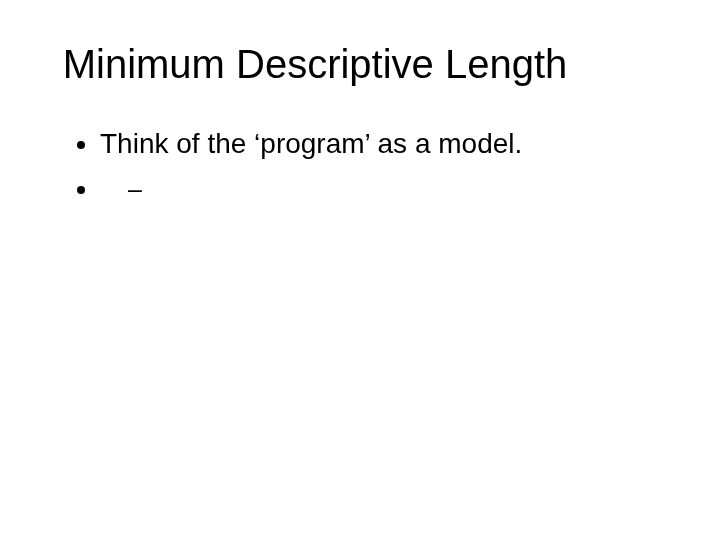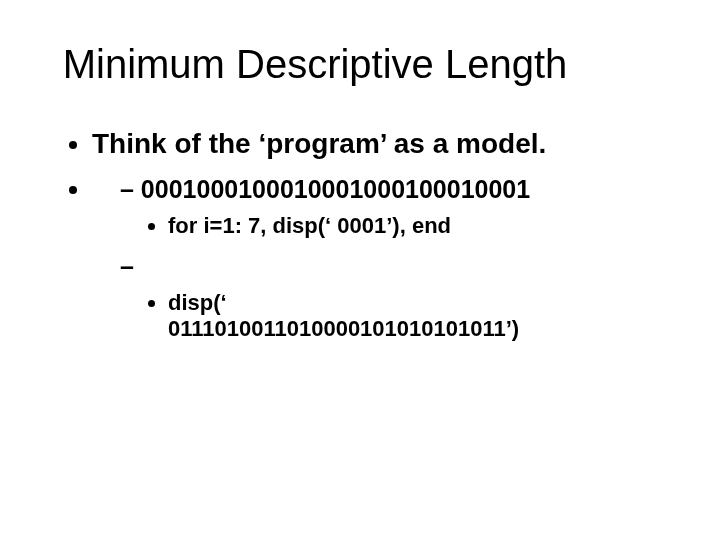--- a/index.html
+++ b/index.html
@@ -18,25 +18,24 @@
     padding: 30px 50px 0 50px;
   }
   .title {
     font-size: 40px;
     text-align: center;
     margin: 12px 0 40px 0;
     font-weight: normal;
   }
   ul.level1 {
     list-style: disc;
-    margin: 8px;
+    margin: 16px;
     padding-left: 34px;
     font-size: 28px;
     line-height: 1.18;
-    font-weight: bold;
   }
   ul.level1 > li {
     margin-bottom: 2px;
   }
   ul.level2 {
     list-style: none;
     margin: 12px 0 0 0;
     padding-left: 28px;
     font-size: 25px;
   }
@@ -60,26 +59,17 @@
 <body>
 
 <div class="slide">
   <h1 class="title">Minimum Descriptive Length</h1>
 
   <ul class="level1">
     <li>Think of the ‘program’ as a model.</li>
     <li>
       <ul class="level2">
         <li>
-          <span>0001000100010001000100010001</span>
-          <ul class="level3">
-            <li>for i=1: 7, disp(‘ 0001’), end</li>
-          </ul>
-        </li>
-        <li>
-          <ul class="level3">
-            <li>disp(‘ 0111010011010000101010101011’)</li>
-          </ul>
         </li>
       </ul>
     </li>
   </ul>
 </div>
 
 </body></html>

